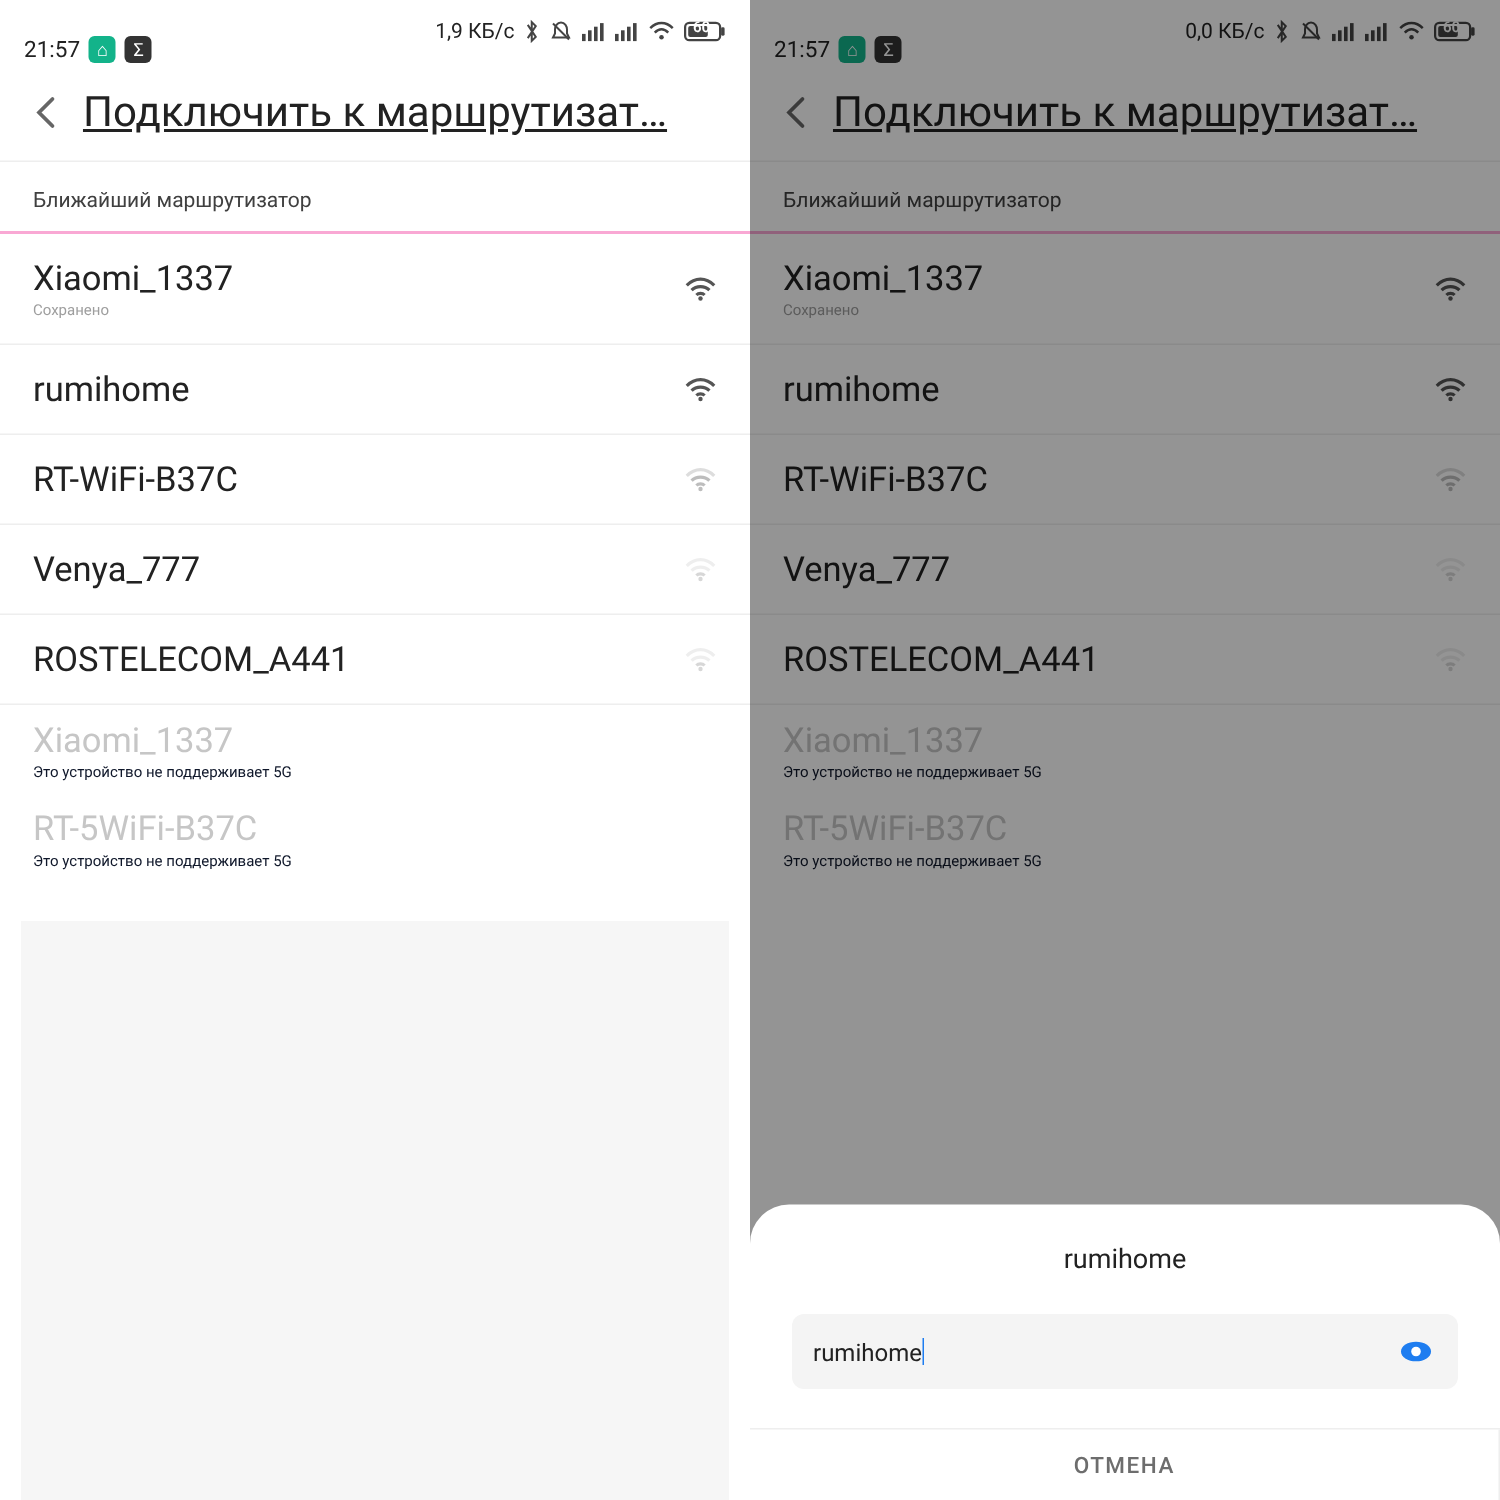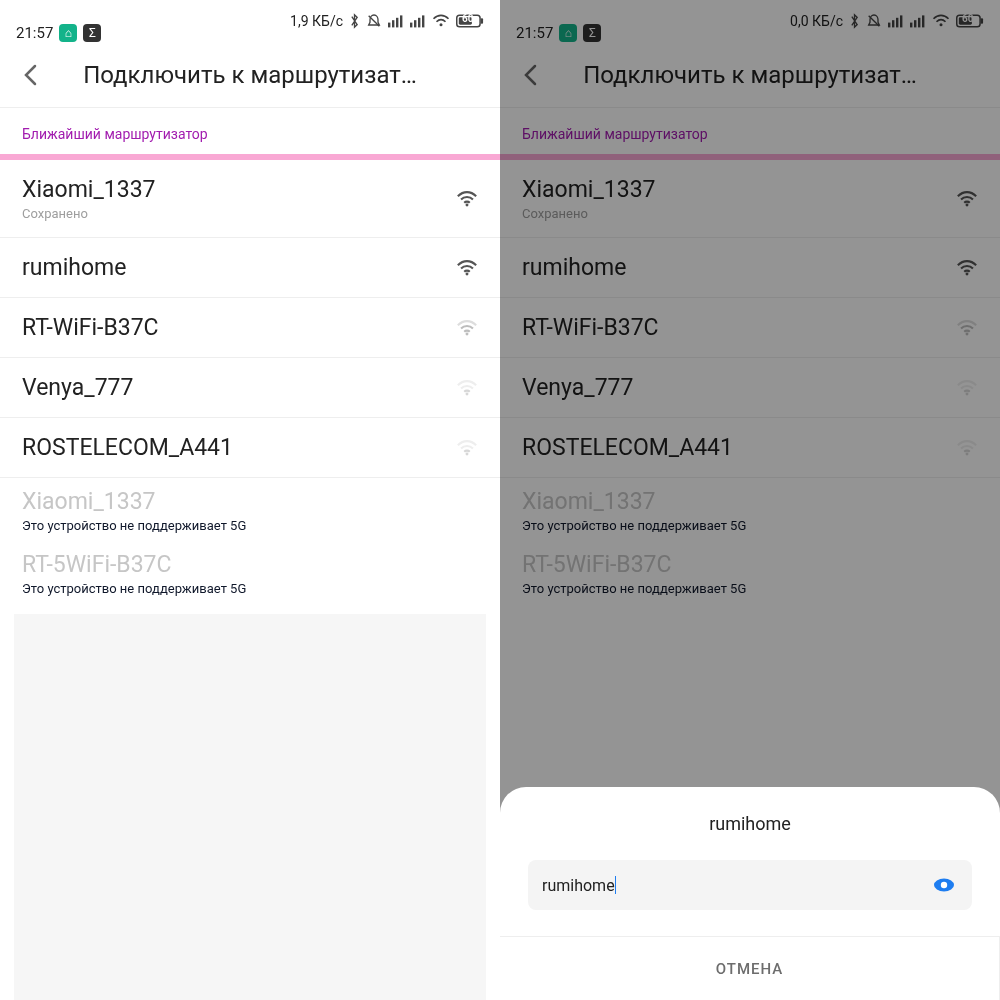--- a/index.html
+++ b/index.html
@@ -43,42 +43,42 @@
     padding: 0 10px;
     border-bottom: 1px solid #eee;
   }
   .appbar .back {
     width: 40px; height: 40px;
     display: flex; align-items: center; justify-content: center;
     color: #555;
   }
   .appbar .title {
     flex: 1;
-    font-size: 24px;
+    font-size: 28px;
     color: #222;
     text-align: center;
     padding-right: 40px;
-    overflow: hidden; text-overflow: ellipsis; white-space: nowrap;
+    overflow: hidden; text-overflow: ellipsis; white-space: nowrap; text-decoration: underline;
   }
 
   .section-label {
     padding: 18px 22px 12px;
     font-size: 14px;
-    color: #a21caf;
-    border-bottom: 6px solid #f9a8d4;
+    color: #404040;
+    border-bottom: 2px solid #f9a8d4;
   }
 
   .row {
     display: flex; align-items: center;
     padding: 16px 22px;
     border-bottom: 1px solid #eee;
   }
   .row .rtext { flex: 1; }
   .row .name { font-size: 23px; color: #222; }
-  .row .sub  { font-size: 13px; color: #9e9e9e; margin-top: 3px; }
+  .row .sub  { font-size: 10px; color: #9e9e9e; margin-top: 3px; }
   .row.weak .wifi-icon { color: #bdbdbd; }
   .row.very-weak .wifi-icon { color: #d7d7d7; }
   .row .wifi-icon { color: #555; }
   .row.disabled .name { color: #c6c6c6; }
   .row.disabled .sub { color: #0f172a; }
   .row.disabled { border-bottom: none; padding-bottom: 8px; padding-top: 10px; }
   .filler { background: #f6f6f6; position: absolute; left: 14px; right: 14px; bottom: 0; }
 
   
   .dim-overlay {
@@ -105,21 +105,21 @@
     flex: 1; border: none; background: transparent; outline: none;
     font-size: 16px; color: #222;
   }
   .eye-btn {
     width: 28px; height: 28px;
     display: flex; align-items: center; justify-content: center;
     color: #1e7df0;
   }
   .sheet-buttons {
     display: flex; border-top: 1px solid #eee;
-    height: 64px;
+    height: 48px;
   }
   .sheet-buttons > div {
     flex: 1; display: flex; align-items: center; justify-content: center;
     font-size: 15px; letter-spacing: 1px;
   }
   .btn-cancel { color: #6d6d6d; font-weight: 500; border-right: 1px solid #eee; }
   .btn-ok { color: #1e7df0; font-weight: 700; }
 
   .wifi-icon svg, .sb-icon svg { display: block; }
   .cursor {

